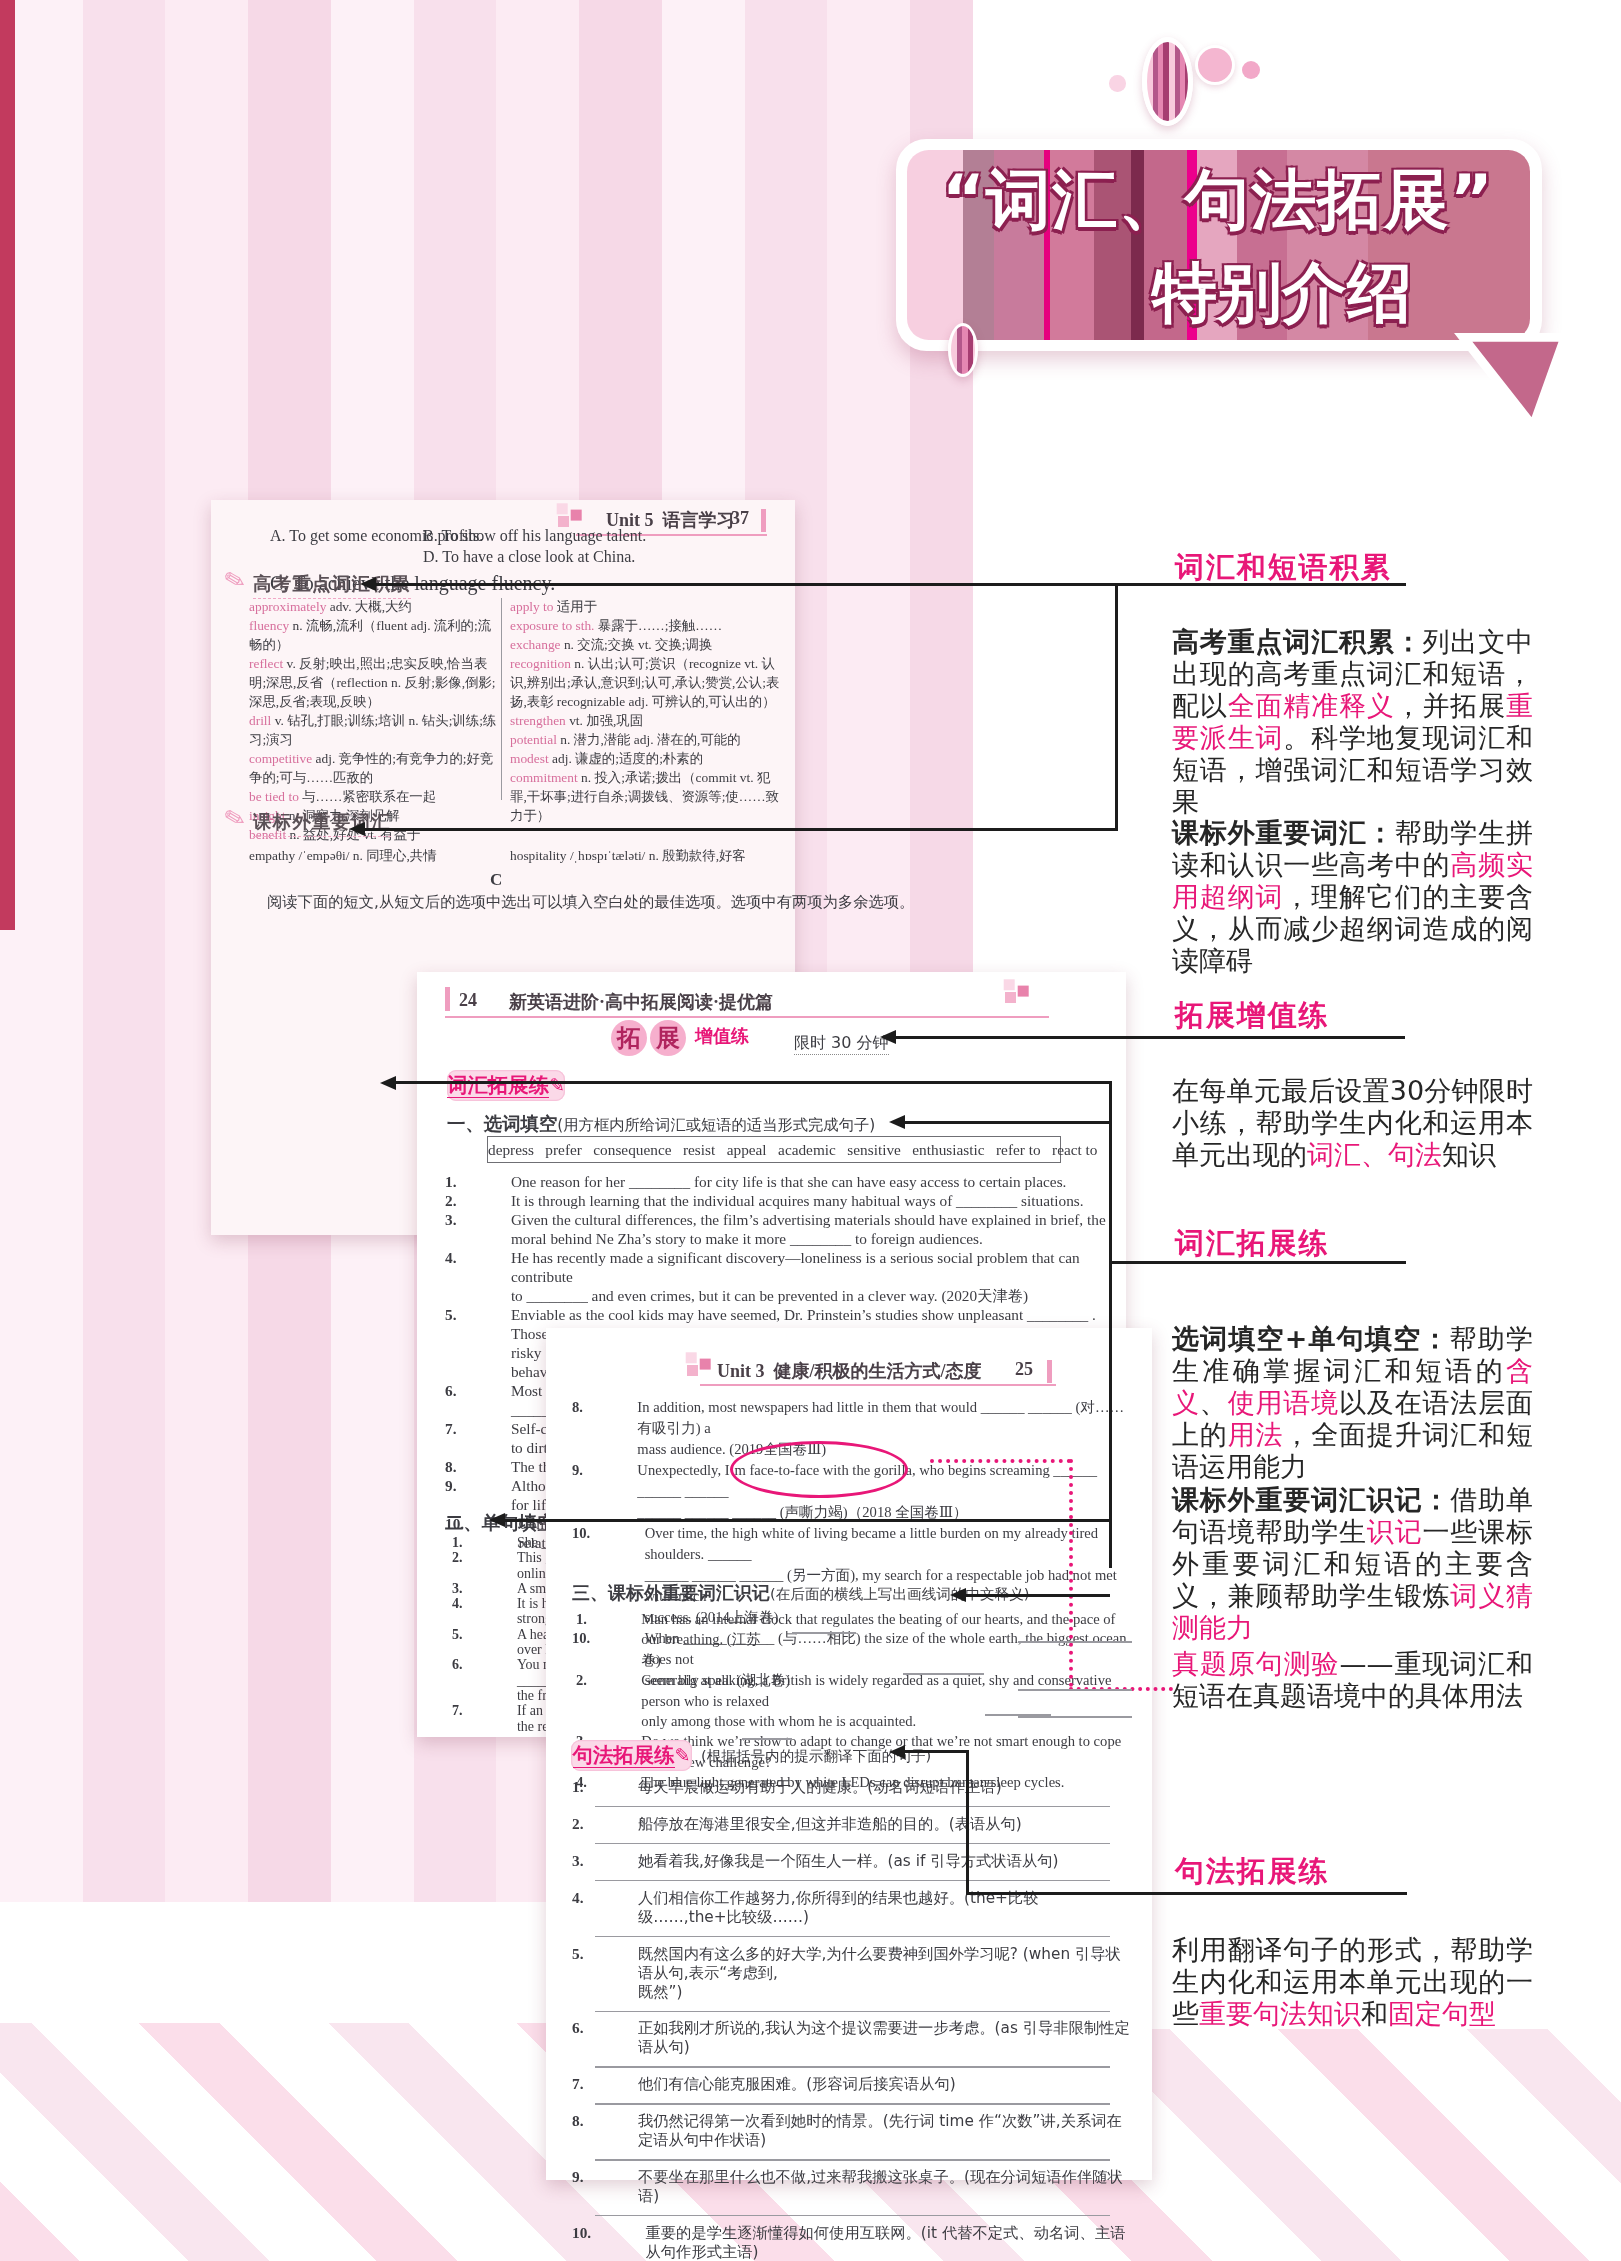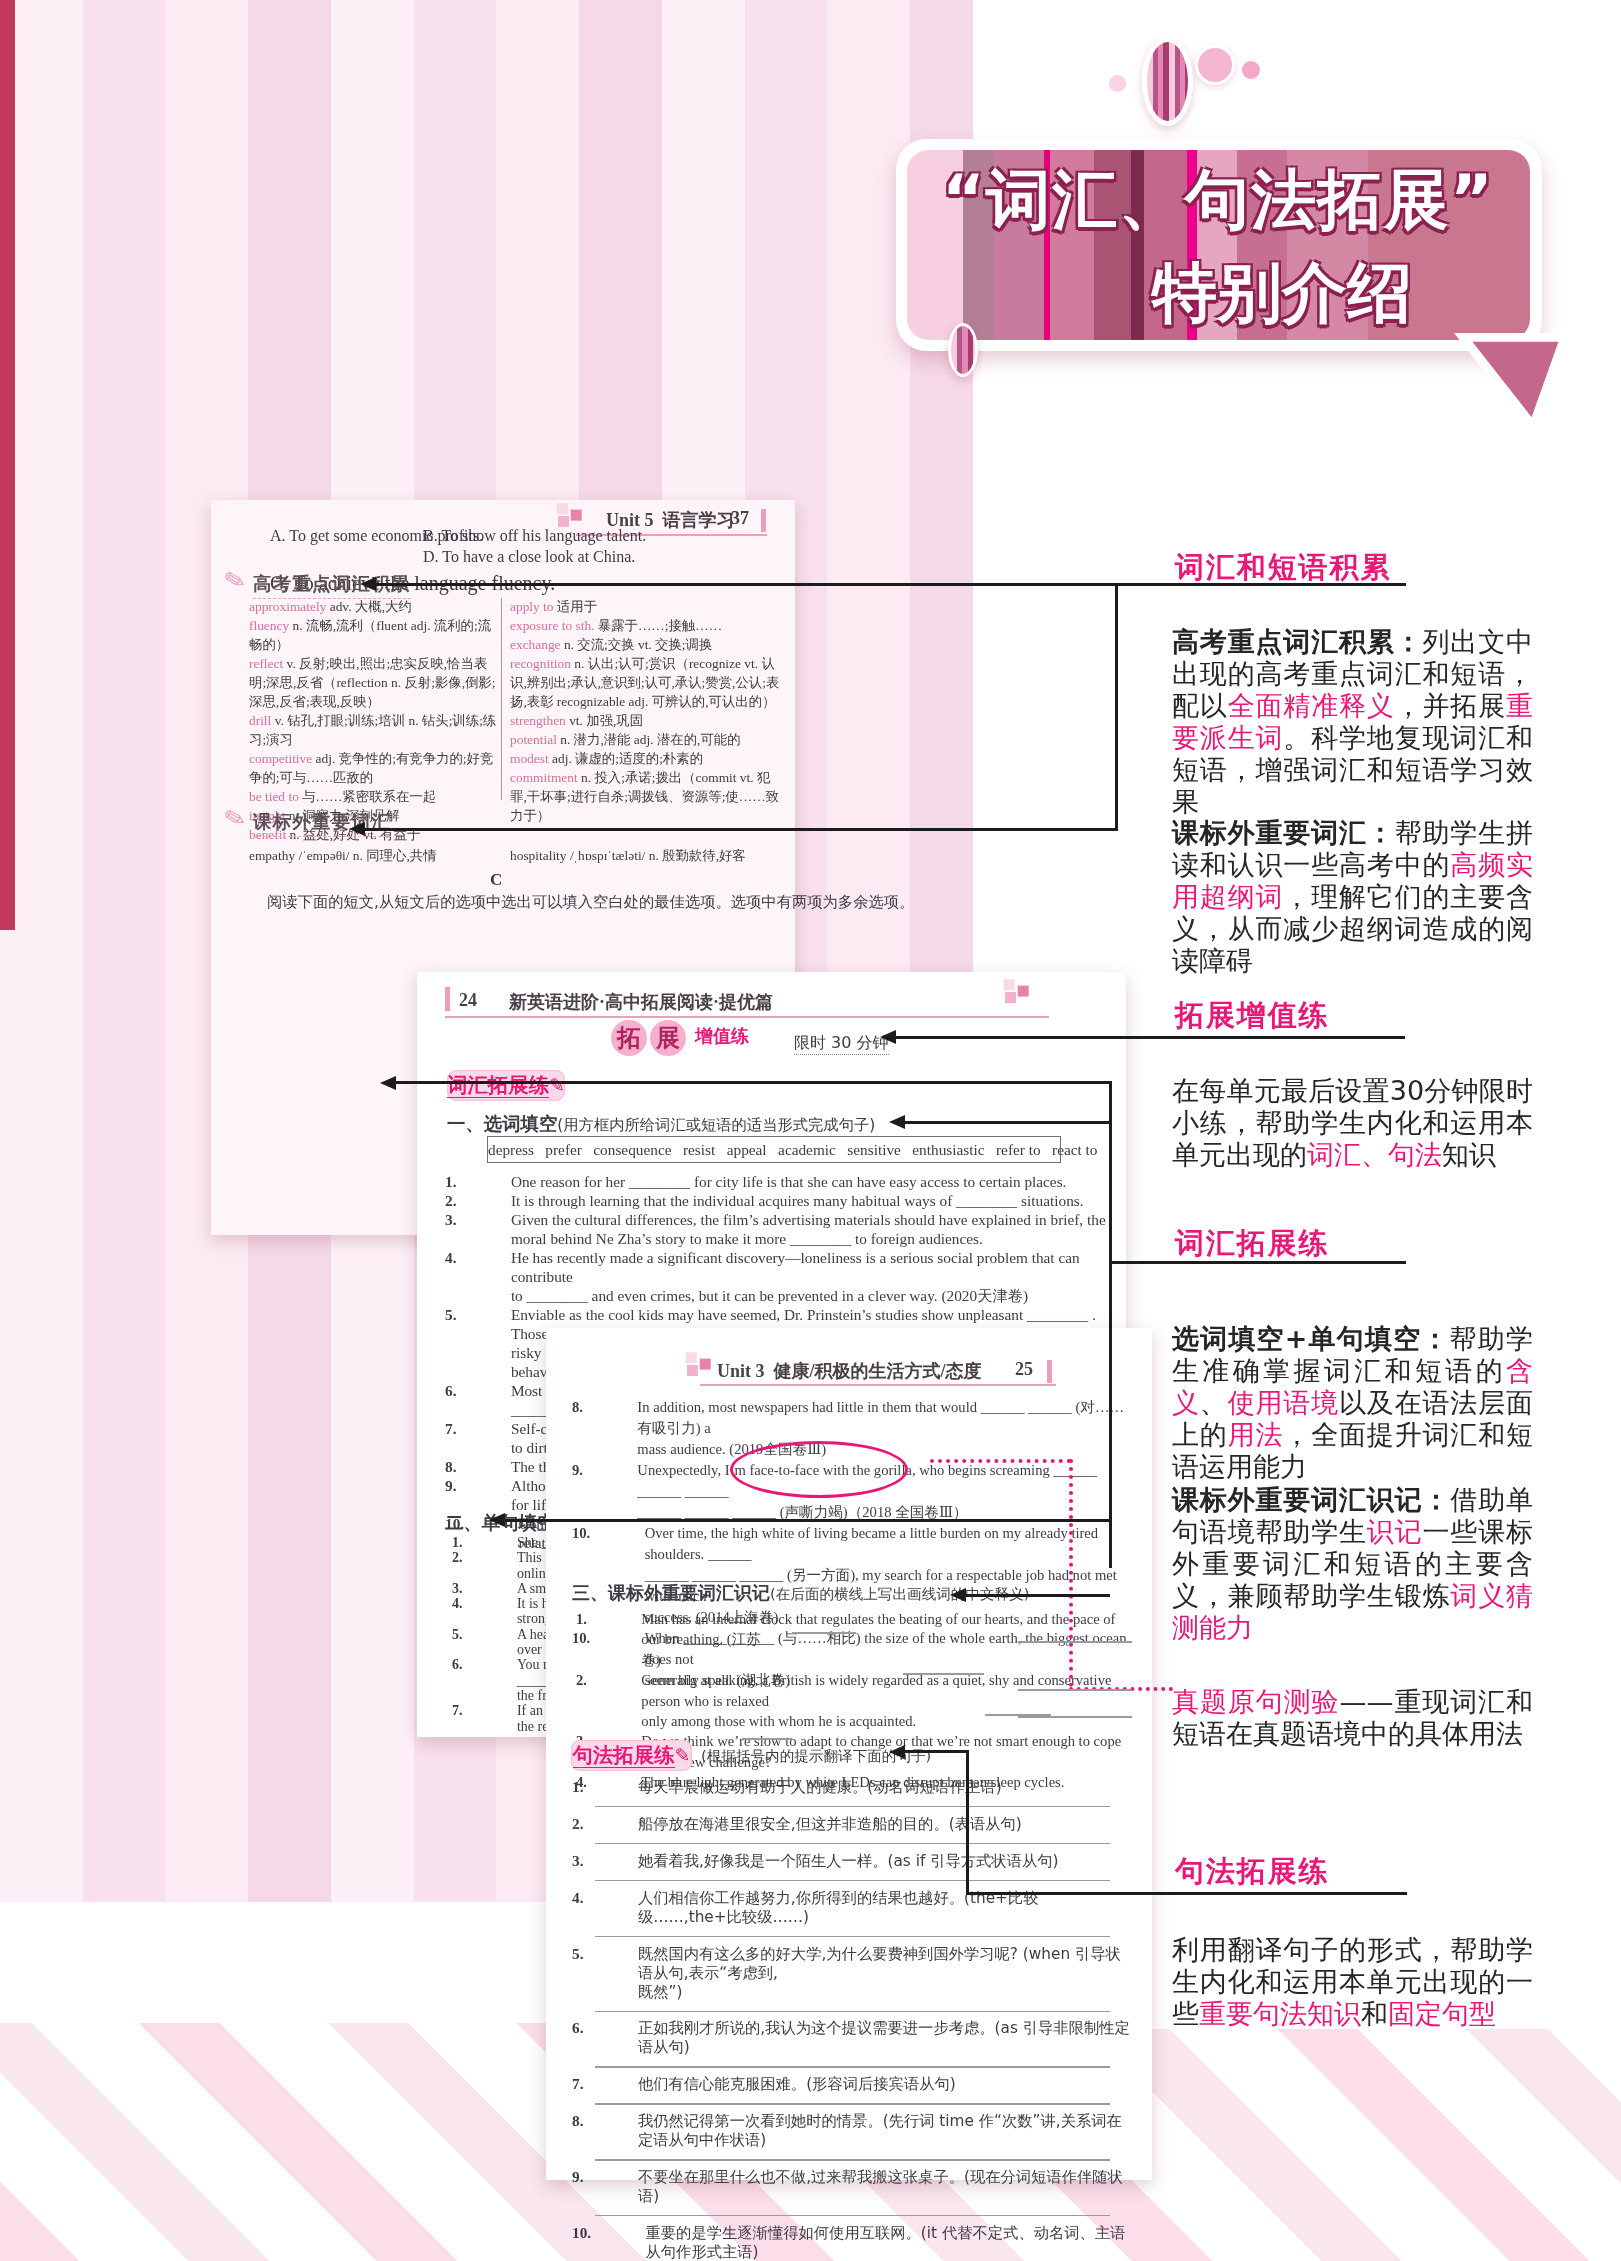--- a/index.html
+++ b/index.html
@@ -446,21 +446,21 @@
   <div class="abs sb-p" style="left:1172px;top:594px;"><span class="b">高考重点词汇积累：</span><span>列出文中出现的高考重点词汇和短语，配以</span><span class="hl">全面精准释义</span><span>，并拓展</span><span class="hl">重要派生词</span><span>。科学地复现词汇和短语，增强词汇和短语学习效果</span></div>
   <div class="abs sb-p" style="left:1172px;top:785px;"><span class="b">课标外重要词汇：</span><span>帮助学生拼读和认识一些高考中的</span><span class="hl">高频实用超纲词</span><span>，理解它们的主要含义，从而减少超纲词造成的阅读障碍</span></div>
 
   <div class="abs sb-h" style="left:1175px;top:996px;">拓展增值练</div>
   <div class="abs sb-p" style="left:1172px;top:1043px;"><span>在每单元最后设置30分钟限时小练，帮助学生内化和运用本单元出现的</span><span class="hl">词汇、句法</span><span>知识</span></div>
 
   <div class="abs sb-h" style="left:1175px;top:1224px;">词汇拓展练</div>
   <div class="abs sb-p" style="left:1172px;top:1291px;"><span class="b">选词填空+单句填空：</span><span>帮助学生准确掌握词汇和短语的</span><span class="hl">含义</span><span>、</span><span class="hl">使用语境</span><span>以及在语法层面上的</span><span class="hl">用法</span><span>，全面提升词汇和短语运用能力</span></div>
   <div class="abs sb-p" style="left:1172px;top:1452px;"><span class="b">课标外重要词汇识记：</span><span>借助单句语境帮助学生</span><span class="hl">识记</span><span>一些课标外重要词汇和短语的主要含义，兼顾帮助学生锻炼</span><span class="hl">词义猜测能力</span></div>
 
-  <div class="abs sb-p" style="left:1172px;top:1654px;"><span class="hl">真题原句测验</span><span>——重现词汇和短语在真题语境中的具体用法</span></div>
+  <div class="abs sb-p" style="left:1172px;top:1616px;"><span class="hl">真题原句测验</span><span>——重现词汇和短语在真题语境中的具体用法</span></div>
 
   <div class="abs sb-h" style="left:1175px;top:1852px;">句法拓展练</div>
   <div class="abs sb-p" style="left:1172px;top:1902px;"><span>利用翻译句子的形式，帮助学生内化和运用本单元出现的一些</span><span class="hl">重要句法知识</span><span>和</span><span class="hl">固定句型</span></div>
 
   <div class="abs circ striped" style="left:1142px;top:37px;width:41px;height:79px;"></div>
   <div class="abs circ" style="left:1195px;top:45px;width:34px;height:34px;background:#f4b6d0;border:3.8px solid #fff;box-shadow:0 2.5px 6.4px rgba(160,60,100,.2);"></div>
   <div class="abs circ" style="left:1242px;top:61px;width:18px;height:18px;background:#f2a8c8;"></div>
   <div class="abs circ" style="left:1109px;top:75px;width:16.5px;height:16.5px;background:#f9d4e4;"></div>
 
   <div id="bubble" class="abs"></div>

